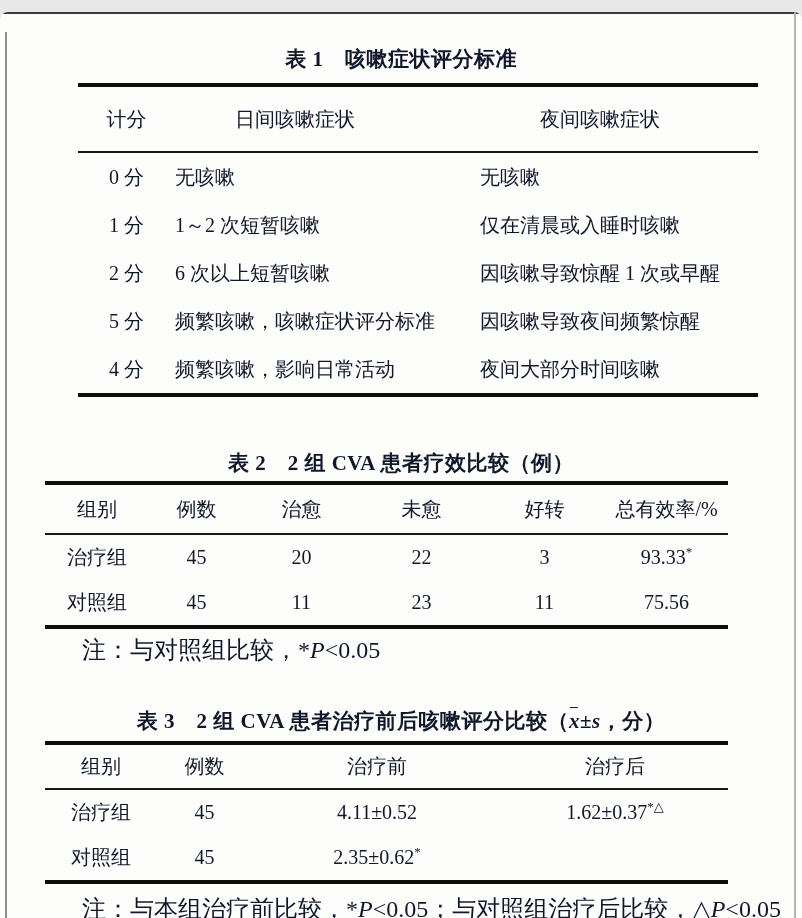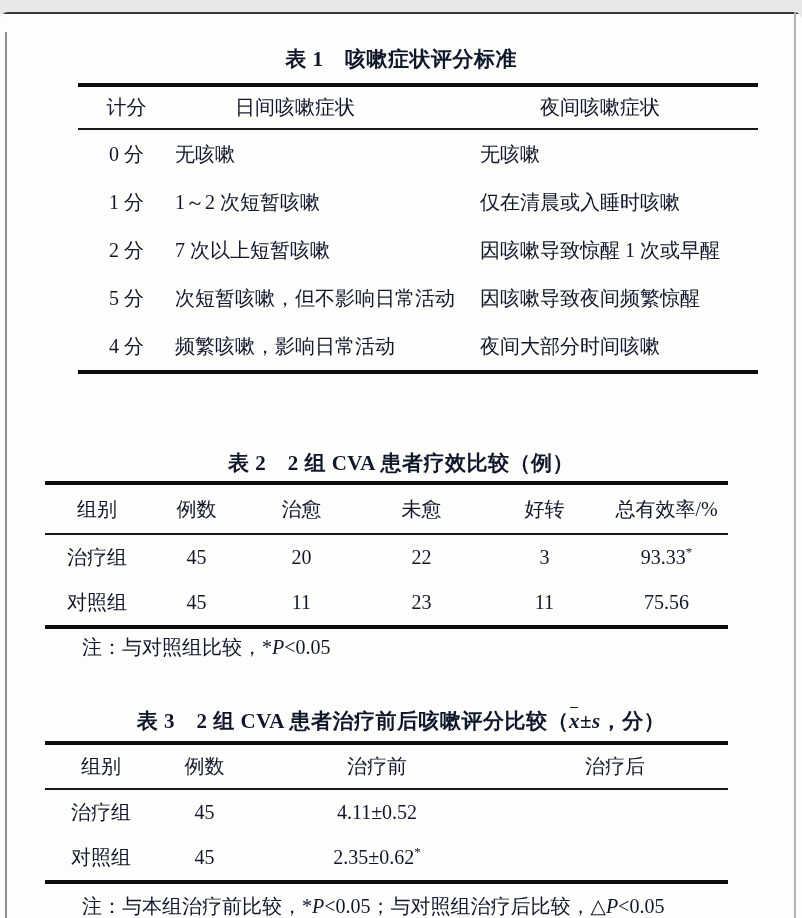--- a/index.html
+++ b/index.html
@@ -20,40 +20,40 @@
     font-weight:bold; font-size:21px; letter-spacing:0.5px; white-space:nowrap;
   }
   .tbl { position:absolute; }
   .hr-thick { height:4px; background:#0d0d0d; }
   .hr-thin  { height:2px; background:#181818; }
   .row { display:grid; align-items:center; white-space:nowrap; }
 
   
   .t1 { left:78px; top:71px; width:680px; }
   .t1 .row { grid-template-columns:97px 305px 278px; }
-  .t1 .hdr { height:41px; }
+  .t1 .hdr { height:64px; }
   .t1 .body-row { height:48px; }
   .t1 .c-score { text-align:center; }
   .t1 .hdr .c-day, .t1 .hdr .c-night { padding-left:60px; }
 
   
   .t2 { left:45px; top:469px; width:683px; }
   .t2 .row { grid-template-columns:104px 95px 115px 125px 121px 123px; }
   .t2 .hdr { height:48px; }
   .t2 .body-row { height:45px; }
   .t2 .cell { text-align:center; }
 
   
   .t3 { left:45px; top:729px; width:683px; }
   .t3 .row { grid-template-columns:112px 95px 250px 226px; }
   .t3 .hdr { height:43px; }
   .t3 .body-row { height:45px; }
   .t3 .cell { text-align:center; }
 
-  .note { position:absolute; left:82px; white-space:nowrap; font-size:20px; }
+  .note { position:absolute; left:82px; white-space:nowrap; font-size:24px; }
   .note-2 { top:622px; }
   .note-3 { top:881px; }
 
   sup { font-size:13px; line-height:0; }
   .it { font-style:italic; }
   .xbar { position:relative; display:inline-block; }
   .xbar::before {
     content:""; position:absolute; left:12%; right:18%; top:-2px;
     border-top:1.6px solid #1c1c1c;
   }
@@ -82,26 +82,26 @@
       <div class="c-day">无咳嗽</div>
       <div class="c-night">无咳嗽</div>
     </div>
     <div class="row body-row">
       <div class="c-score">1 分</div>
       <div class="c-day">1～2 次短暂咳嗽</div>
       <div class="c-night">仅在清晨或入睡时咳嗽</div>
     </div>
     <div class="row body-row">
       <div class="c-score">2 分</div>
-      <div class="c-day">7 次以上短暂咳嗽</div>
+      <div class="c-day">6 次以上短暂咳嗽</div>
       <div class="c-night">因咳嗽导致惊醒 1 次或早醒</div>
     </div>
     <div class="row body-row">
       <div class="c-score">5 分</div>
-      <div class="c-day">次短暂咳嗽，但不影响日常活动</div>
+      <div class="c-day">频繁咳嗽，咳嗽症状评分标准</div>
       <div class="c-night">因咳嗽导致夜间频繁惊醒</div>
     </div>
     <div class="row body-row">
       <div class="c-score">4 分</div>
       <div class="c-day">频繁咳嗽，影响日常活动</div>
       <div class="c-night">夜间大部分时间咳嗽</div>
     </div>
     <div class="hr-thick"></div>
   </div>
 
@@ -149,20 +149,21 @@
       <div class="cell">例数</div>
       <div class="cell">治疗前</div>
       <div class="cell">治疗后</div>
     </div>
     <div class="hr-thin"></div>
 
     <div class="row body-row">
       <div class="cell">治疗组</div>
       <div class="cell">45</div>
       <div class="cell">4.11±0.52</div>
+      <div class="cell"><span>1.62±0.37</span><sup>*△</sup></div>
     </div>
     <div class="row body-row">
       <div class="cell">对照组</div>
       <div class="cell">45</div>
       <div class="cell"><span>2.35±0.62</span><sup>*</sup></div>
     </div>
     <div class="hr-thick"></div>
   </div>
 
   <div class="note note-3"><span>注：与本组治疗前比较，*</span><span class="it">P</span><span>&lt;0.05；与对照组治疗后比较，△</span><span class="it">P</span><span>&lt;0.05</span></div>

